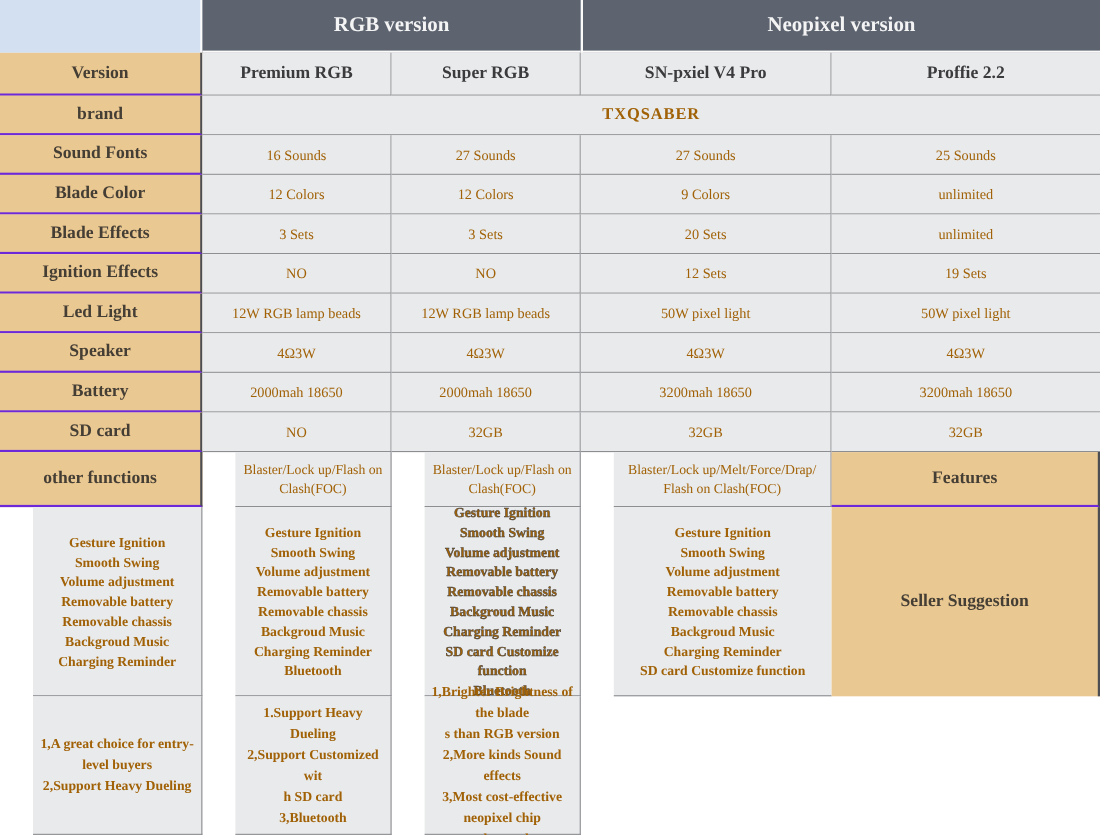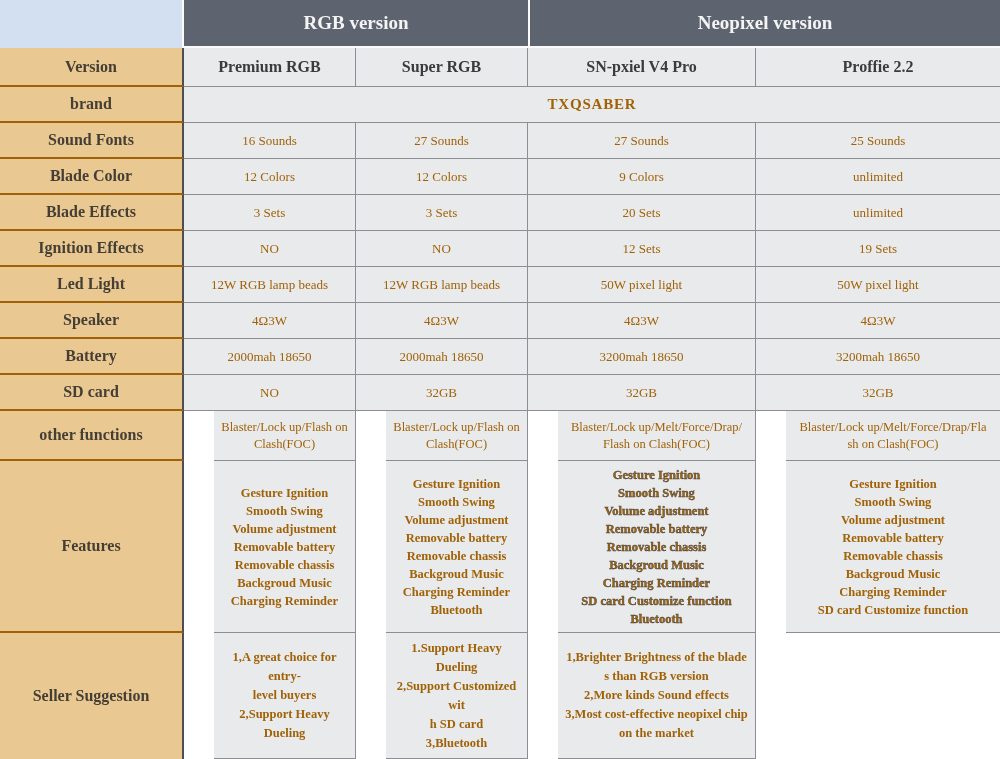--- a/index.html
+++ b/index.html
@@ -19,21 +19,21 @@
     background:#5d6470;color:#f4f4f5;
     font-weight:bold;font-size:19px;
     border-bottom:2px solid #fbfbfb;
   }
   .dhead.rgb{grid-column:2/4;}
   .dhead.neo{grid-column:4/6;border-left:2px solid #fbfbfb;}
   .lbl{
     background:#eac892;color:#443e35;
     font-weight:bold;font-size:16px;
     border-right:2px solid #4d4e52;
-    border-bottom:2px solid #a16207;
+    border-bottom:2px solid #6d28d9;
   }
   .lbl.last{border-bottom:none;}
   .cell{
     background:#e9eaec;color:#a16207;font-size:13px;
     border-right:1px solid #8d8e92;border-bottom:1px solid #8d8e92;
   }
   .cell.lastcol{border-right:none;text-align:center;}
   .vrow{font-weight:bold;font-size:16px;color:#3b3b3d;}
   .brandcell{grid-column:2/6;font-weight:bold;font-size:15px;letter-spacing:0.8px;}
   .ml{white-space:pre-line;margin-left:30px;}
@@ -108,22 +108,20 @@
   <div class="cell">32GB</div>
   <div class="cell lastcol">32GB</div>
 
   <div class="lbl">other functions</div>
   <div class="cell ml ofn">Blaster/Lock up/Flash on
 Clash(FOC)</div>
   <div class="cell ml ofn">Blaster/Lock up/Flash on
 Clash(FOC)</div>
   <div class="cell ml ofn">Blaster/Lock up/Melt/Force/Drap/
 Flash on Clash(FOC)</div>
-  <div class="cell ml ofn lastcol">Blaster/Lock up/Melt/Force/Drap/Fla
-sh on Clash(FOC)</div>
 
   <div class="lbl">Features</div>
   <div class="cell ml feat">Gesture Ignition
 Smooth Swing
 Volume adjustment
 Removable battery
 Removable chassis
 Backgroud Music
 Charging Reminder</div>
   <div class="cell ml feat">Gesture Ignition

